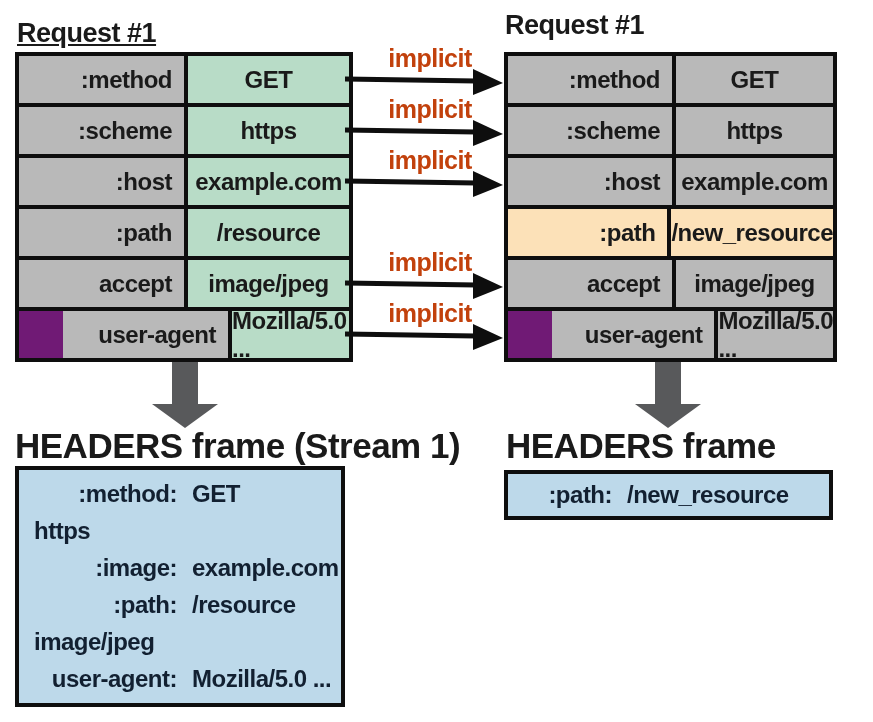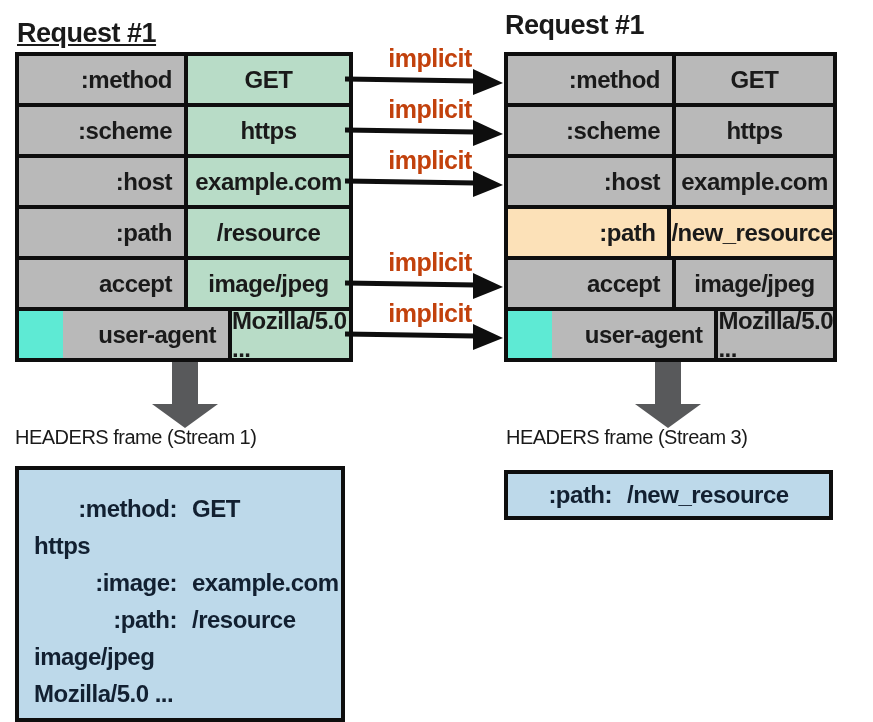--- a/index.html
+++ b/index.html
@@ -3,34 +3,34 @@
 <meta charset="utf-8">
 <style>
   html,body{margin:0;padding:0;background:#ffffff;}
   .canvas{
     position:relative;width:873px;height:722px;background:#ffffff;overflow:hidden;
     font-family:"Liberation Sans",sans-serif;color:#1a1a1a;letter-spacing:-0.5px;
   }
   .abs{position:absolute;}
   .req-title{font-size:27px;font-weight:700;}
   .req-table{
-    position:absolute;width:330px;border:4px solid #0e0e0e;background:#5eead4;
+    position:absolute;width:330px;border:4px solid #0e0e0e;background:#701a75;
   }
   .req-row{display:flex;height:47px;border-bottom:4px solid #0e0e0e;}
   .req-row:last-child{border-bottom:none;margin-left:44px;}
   .cell{display:flex;align-items:center;font-size:24px;font-weight:700;}
   .cell.label{width:153px;justify-content:flex-end;padding-right:12px;border-right:4px solid #0e0e0e;background:#b9b9b9;}
   .cell.value{flex:1;justify-content:center;background:#b9b9b9;}
   .cell.green{background:#b8dcc7;}
   .cell.orange{background:#fce1b8;}
   .implicit-label{
     position:absolute;left:350px;width:160px;text-align:center;
     font-size:25px;font-weight:700;color:#c2410c;
   }
-  .headers-title{font-size:20px;font-weight:400;}
+  .headers-title{font-size:35px;font-weight:700;}
   .frame-box{
     position:absolute;background:#bdd9ea;border:4px solid #0e0e0e;color:#122031;
   }
   .hrow{display:flex;height:37px;align-items:center;font-size:24px;font-weight:700;}
   .hlabel{width:158px;text-align:right;}
   .hvalue{margin-left:15px;}
   .frame-box.single{display:flex;align-items:center;justify-content:center;}
   .frame-box.single .hrow{height:auto;}
   .frame-box.single .hlabel{width:auto;}
   svg{display:block;}
@@ -131,40 +131,41 @@
     <polygon points="0,42 66,42 33,66" fill="#58595b"></polygon>
   </svg>
   <svg class="abs" style="left:635px;top:362px;" width="66" height="66" viewBox="0 0 66 66">
     <rect x="20" y="0" width="26" height="43" fill="#58595b"></rect>
     <polygon points="0,42 66,42 33,66" fill="#58595b"></polygon>
   </svg>
 
   <div class="abs headers-title" style="left:15px;top:426px;">HEADERS frame (Stream 1)</div>
   <div class="abs headers-title" style="left:506px;top:426px;">HEADERS frame (Stream 3)</div>
 
-  <div class="frame-box" style="left:15px;top:466px;width:322px;height:228px;padding:20px 0 0 0;">
+  <div class="frame-box" style="left:15px;top:466px;width:322px;height:228px;padding:5px 0 0 0;">
     <div class="hrow">
       <span class="hlabel">:method:</span>
       <span class="hvalue">GET</span>
     </div>
     <div class="hrow">
       <span class="hvalue">https</span>
     </div>
     <div class="hrow">
       <span class="hlabel">:image:</span>
       <span class="hvalue">example.com</span>
     </div>
     <div class="hrow">
       <span class="hlabel">:path:</span>
       <span class="hvalue">/resource</span>
     </div>
     <div class="hrow">
       <span class="hvalue">image/jpeg</span>
     </div>
     <div class="hrow">
+      <span class="hlabel">user-agent:</span>
       <span class="hvalue">Mozilla/5.0 ...</span>
     </div>
   </div>
 
   <div class="frame-box single" style="left:504px;top:470px;width:321px;height:42px;">
     <div class="hrow">
       <span class="hlabel">:path:</span>
       <span class="hvalue">/new_resource</span>
     </div>
   </div>

